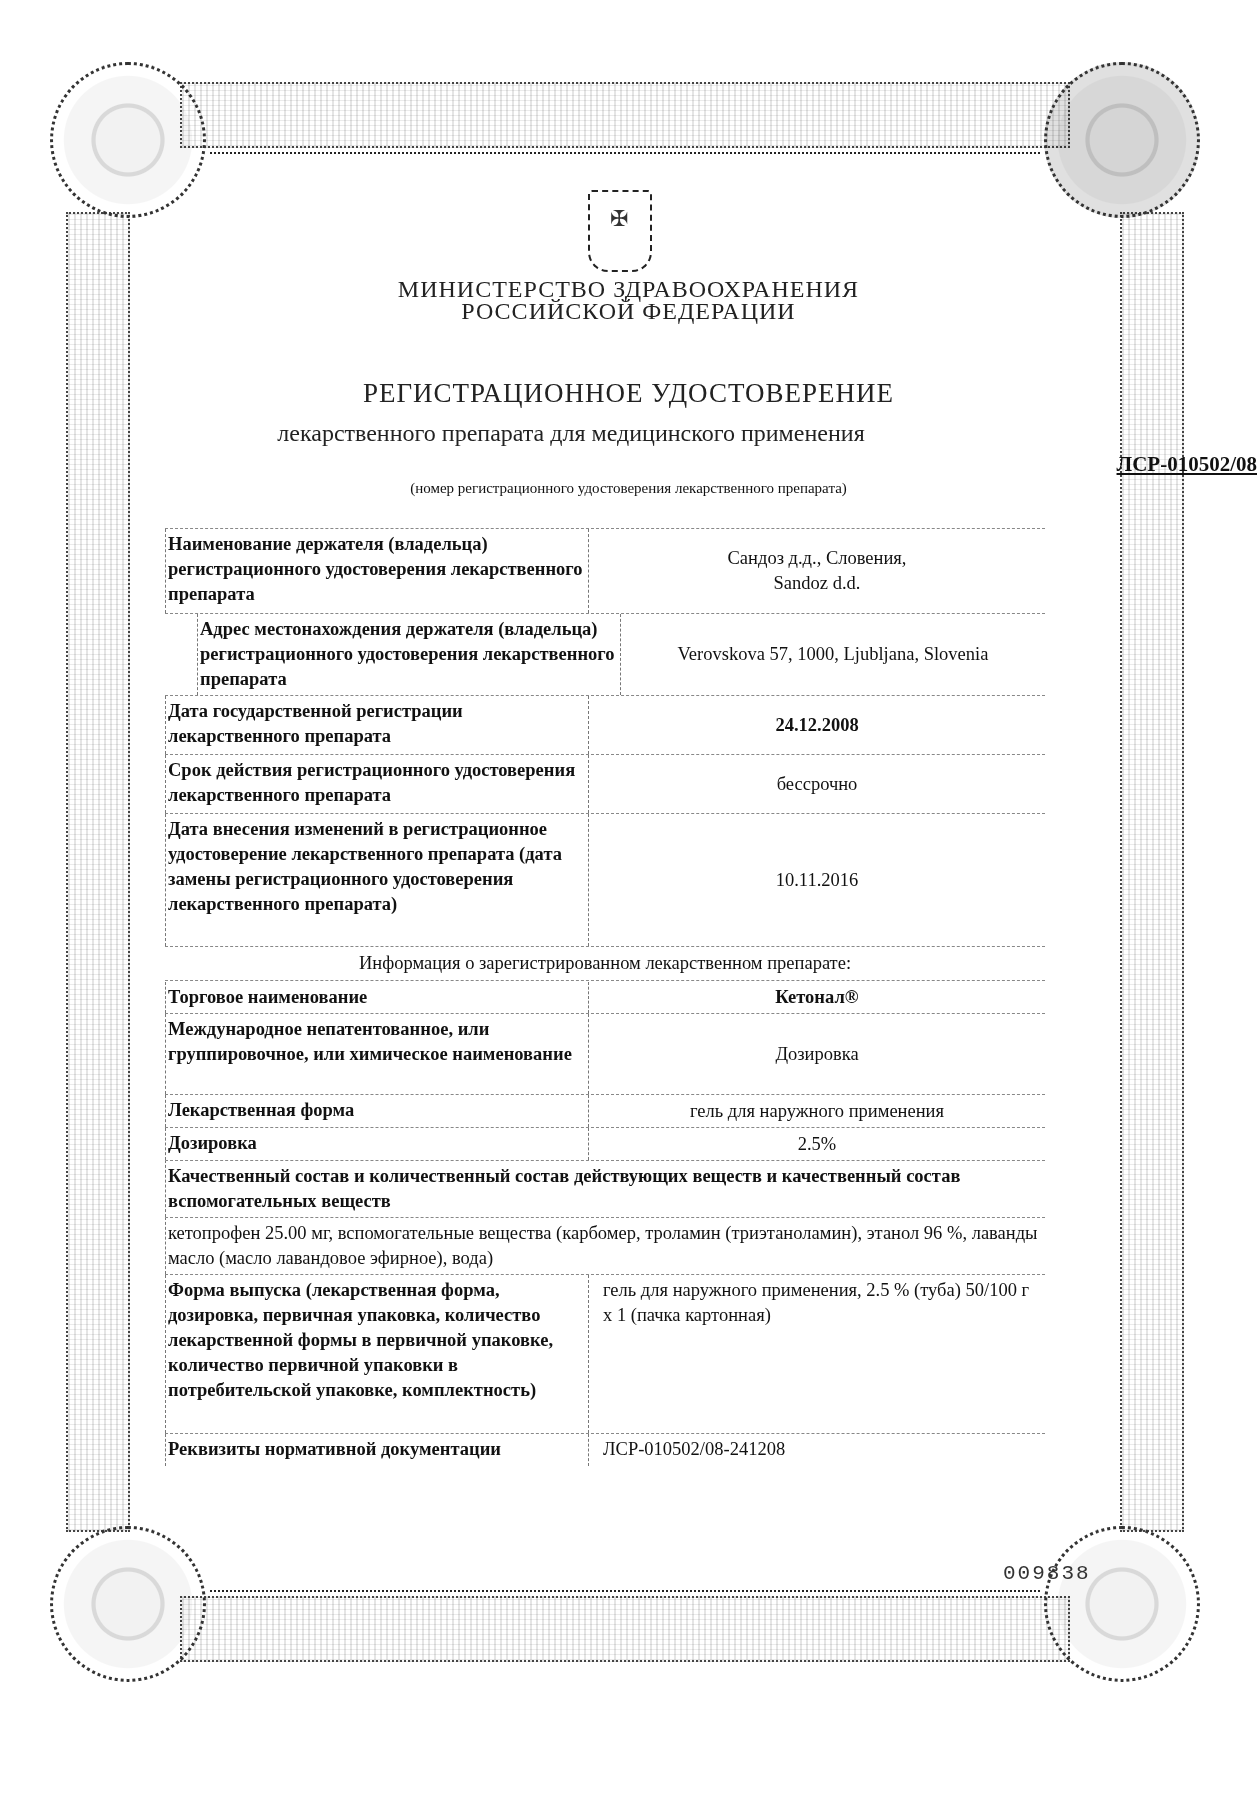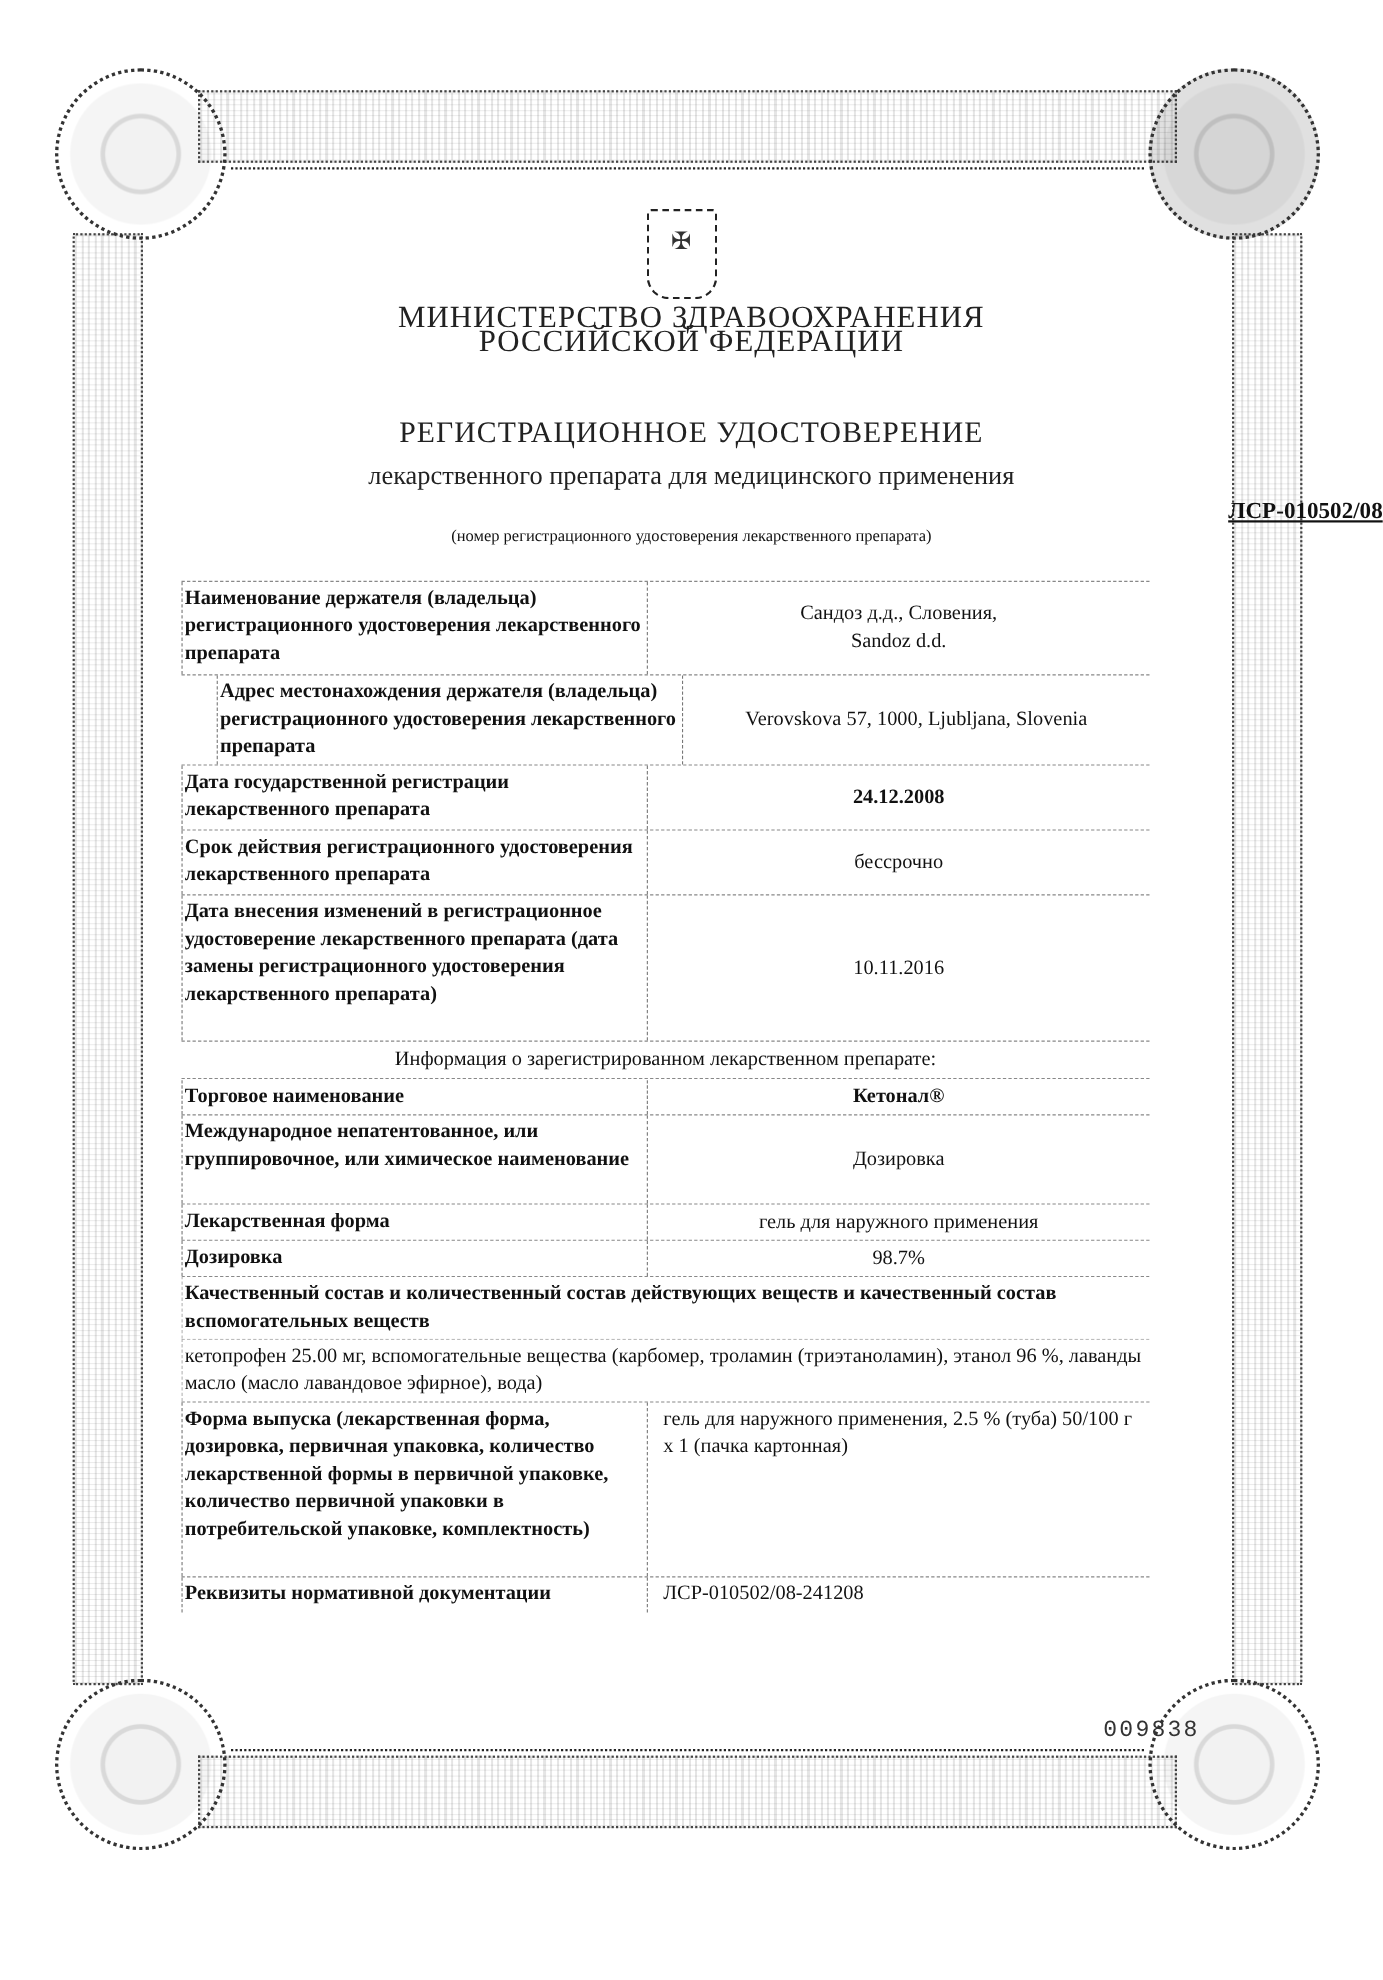--- a/index.html
+++ b/index.html
@@ -24,24 +24,24 @@
   .corner.bl { left: -10px; bottom: -10px; }
   .corner.br { right: -10px; bottom: -10px; }
   .inner-line { position: absolute; left: 150px; right: 150px; top: 80px; border-top: 2px dotted #222; }
   .inner-line.b { top: auto; bottom: 80px; }
 
   
   .emblem { position: absolute; left: 588px; top: 190px; width: 60px; height: 78px;
             border: 2px dashed #222; border-radius: 4px 4px 20px 20px; }
   .emblem span { position: absolute; left: 20px; top: 14px; font-size: 22px; color:#333; }
   .ministry { position: absolute; left: 0; width: 1257px; top: 278px; text-align: center;
-              font-size: 28px; letter-spacing: 1px; line-height: 22px; color:#222; }
+              font-size: 24px; letter-spacing: 1px; line-height: 22px; color:#222; }
   .title { position: absolute; left: 0; width: 1257px; top: 378px; text-align: center;
            font-size: 27px; letter-spacing: 1px; color:#222; }
-  .subtitle { position: absolute; left: 0; width: 1257px; top: 420px; text-align: center;
+  .subtitle { position: absolute; left: 0; width: 1142px; top: 420px; text-align: center;
               font-size: 24px; color:#222; }
   .reg-number { position: absolute; left: 0; width: 1257px; top: 452px; text-align: right;
                 font-size: 21px; font-weight: bold; text-decoration: underline; }
   .reg-caption { position: absolute; left: 0; width: 1257px; top: 480px; text-align: center; font-size: 15px; }
 
   
   .tbl { position: absolute; left: 165px; top: 528px; width: 880px; font-size: 18.5px; line-height: 25px; }
   .row { display: flex; border-top: 1px dashed #888; }
   .row .k { width: 424px; padding: 3px 0 3px 2px; border-left: 1px dashed #777; border-right: 1px dashed #777; box-sizing: border-box; }
   .row .v { flex: 1; display: flex; align-items: center; justify-content: center; text-align: center; padding: 3px 4px; }
@@ -116,21 +116,21 @@
   <div class="row" style="min-height:80px;">
     <div class="k bold">Международное непатентованное, или группировочное, или химическое наименование</div>
     <div class="v">Дозировка</div>
   </div>
   <div class="row" style="min-height:32px;">
     <div class="k bold">Лекарственная форма</div>
     <div class="v">гель для наружного применения</div>
   </div>
   <div class="row" style="min-height:32px;">
     <div class="k bold">Дозировка</div>
-    <div class="v">98.7%</div>
+    <div class="v">2.5%</div>
   </div>
   <div class="full bold">Качественный состав и количественный состав действующих веществ и качественный состав вспомогательных веществ</div>
   <div class="full">кетопрофен 25.00 мг, вспомогательные вещества (карбомер, троламин (триэтаноламин), этанол 96 %, лаванды масло (масло лавандовое эфирное), вода)</div>
   <div class="row" style="min-height:158px;">
     <div class="k bold">Форма выпуска (лекарственная форма, дозировка, первичная упаковка, количество лекарственной формы в первичной упаковке, количество первичной упаковки в потребительской упаковке, комплектность)</div>
     <div class="v left">гель для наружного применения, 2.5 % (туба) 50/100 г х 1 (пачка картонная)</div>
   </div>
   <div class="row" style="min-height:32px;">
     <div class="k bold">Реквизиты нормативной документации</div>
     <div class="v left">ЛСР-010502/08-241208</div>

